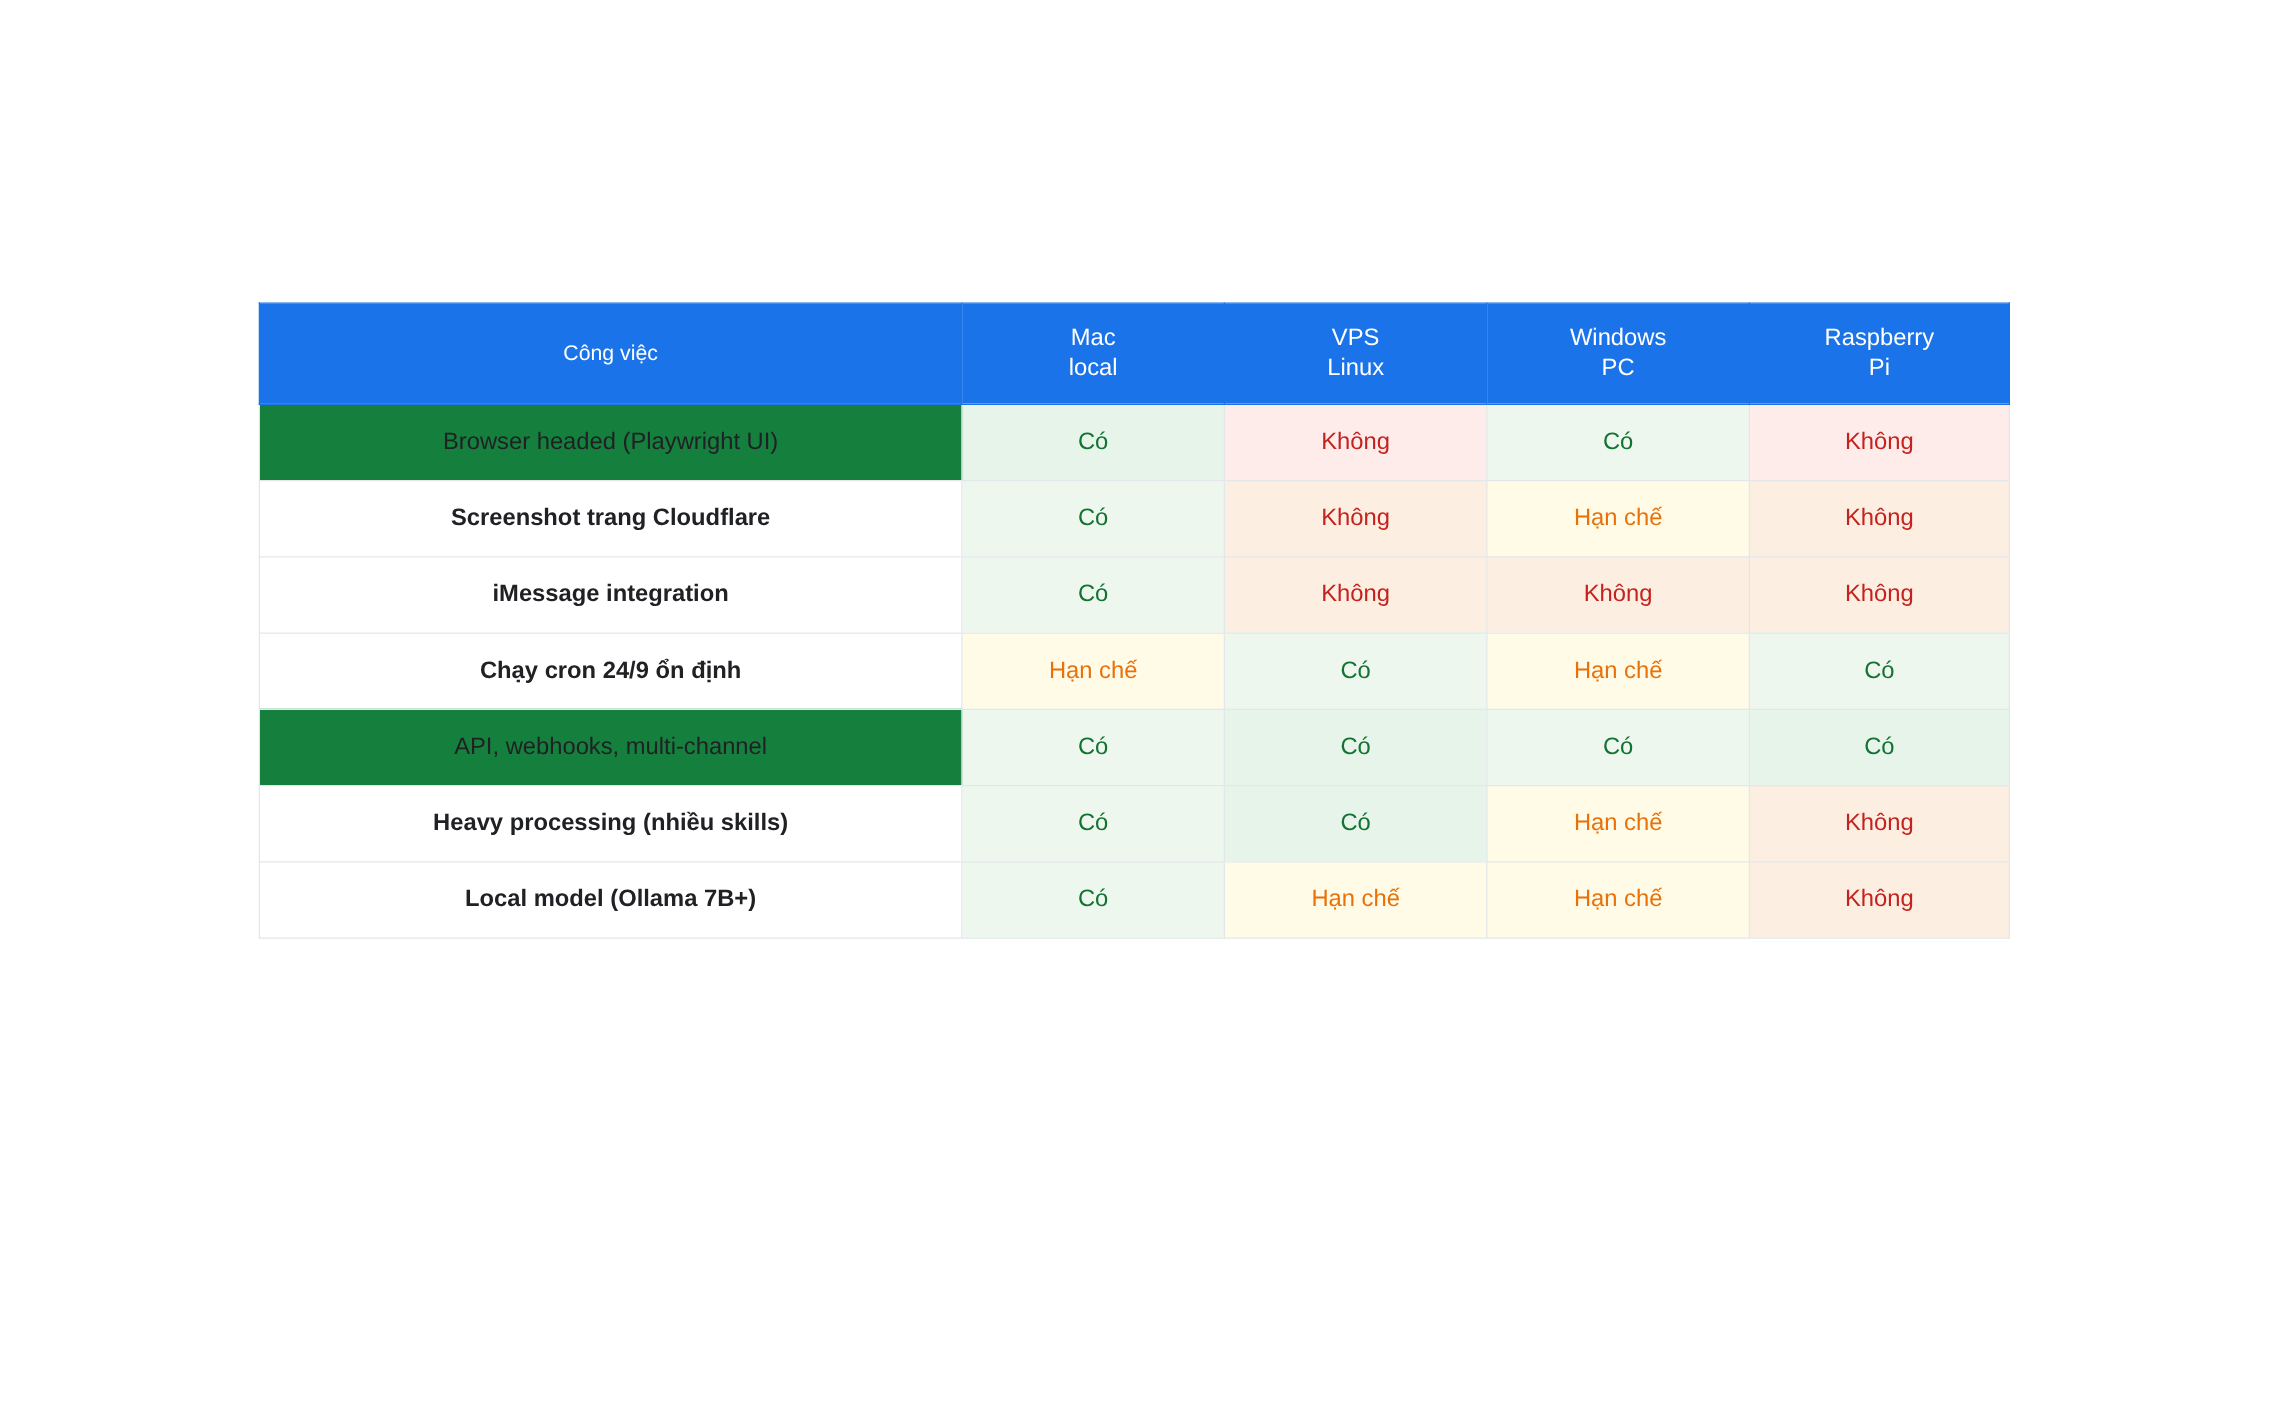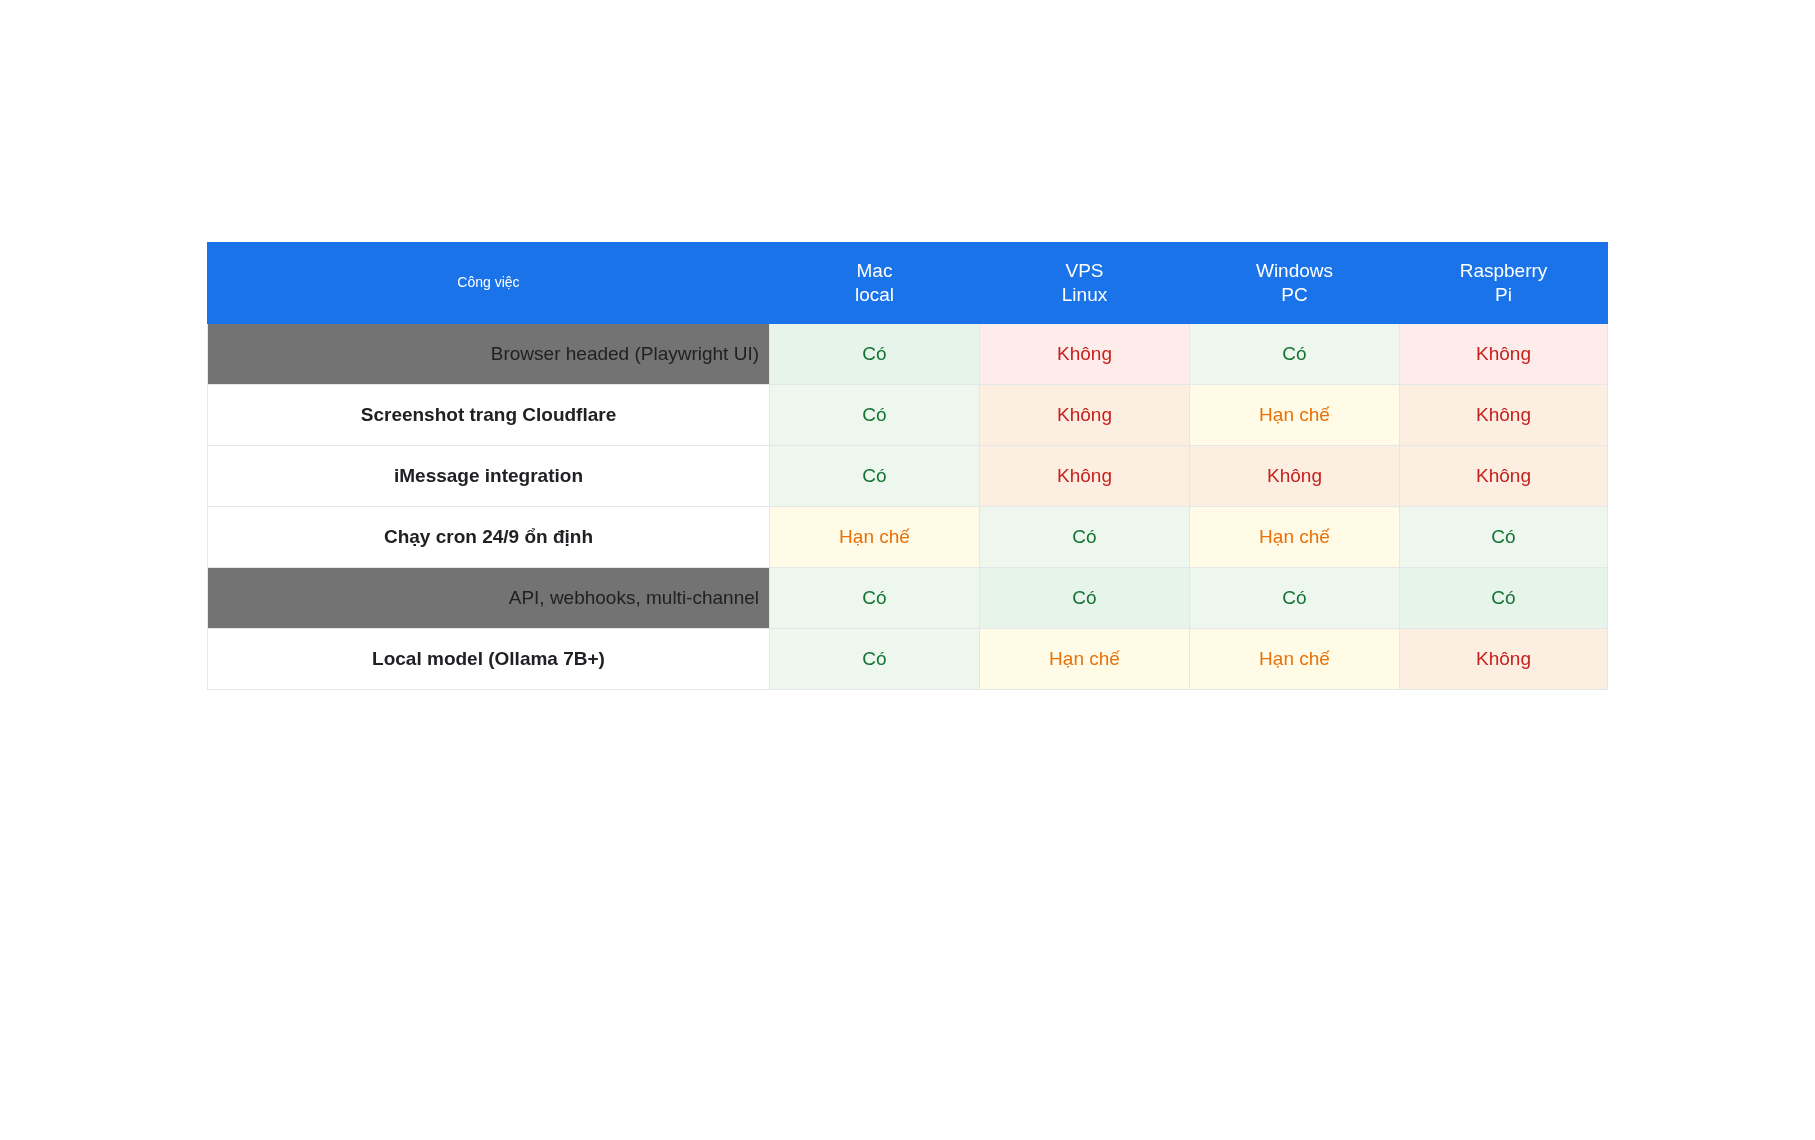--- a/index.html
+++ b/index.html
@@ -39,36 +39,36 @@
     font-weight: normal;
     font-size: 19px;
     line-height: 1.25;
     padding: 16px 8px;
     text-align: center;
     border: 1px solid #1a73e8;
     vertical-align: middle;
     white-space: pre-line;
   }
   thead th.head-task {
-    font-size: 14px;
+    font-size: 17px;
   }
 
   tbody td {
     border: 1px solid #e4e7ea;
     font-size: 19px;
     color: #202124;
     padding: 16px 10px;
     text-align: center;
     vertical-align: middle;
     height: 28px;
   }
   tbody td.task {
     color: #202124;
   }
-  tbody tr.odd td.task { background: #737373; text-align: right; }
+  tbody tr.odd td.task { background: #15803d; }
   tbody tr.even td.task { background: #ffffff; font-weight: bold; }
 
   
   .v-yes-a   { background: #e6f4ea; color: #137333; }
   .v-yes-b   { background: #eef7ee; color: #137333; }
   .v-no-b    { background: #fdeee2; color: #c5221f; }
   .v-no-c    { background: #fdecea; color: #c5221f; }
   .v-lim-b   { background: #fffbe6; color: #e8710a; }
   .v-lim-c   { background: #fff8e1; color: #e8710a; }
 </style>
@@ -128,20 +128,27 @@
           <td class="v-yes-b">Có</td>
         </tr>
         <tr class="odd">
           <td class="task">API, webhooks, multi-channel</td>
           <td class="v-yes-b">Có</td>
           <td class="v-yes-a">Có</td>
           <td class="v-yes-b">Có</td>
           <td class="v-yes-a">Có</td>
         </tr>
         <tr class="even">
+          <td class="task">Heavy processing (nhiều skills)</td>
+          <td class="v-yes-b">Có</td>
+          <td class="v-yes-a">Có</td>
+          <td class="v-lim-b">Hạn chế</td>
+          <td class="v-no-b">Không</td>
+        </tr>
+        <tr class="even">
           <td class="task">Local model (Ollama 7B+)</td>
           <td class="v-yes-b">Có</td>
           <td class="v-lim-b">Hạn chế</td>
           <td class="v-lim-b">Hạn chế</td>
           <td class="v-no-b">Không</td>
         </tr>
       </tbody>
     </table>
   </div>
 </div>

